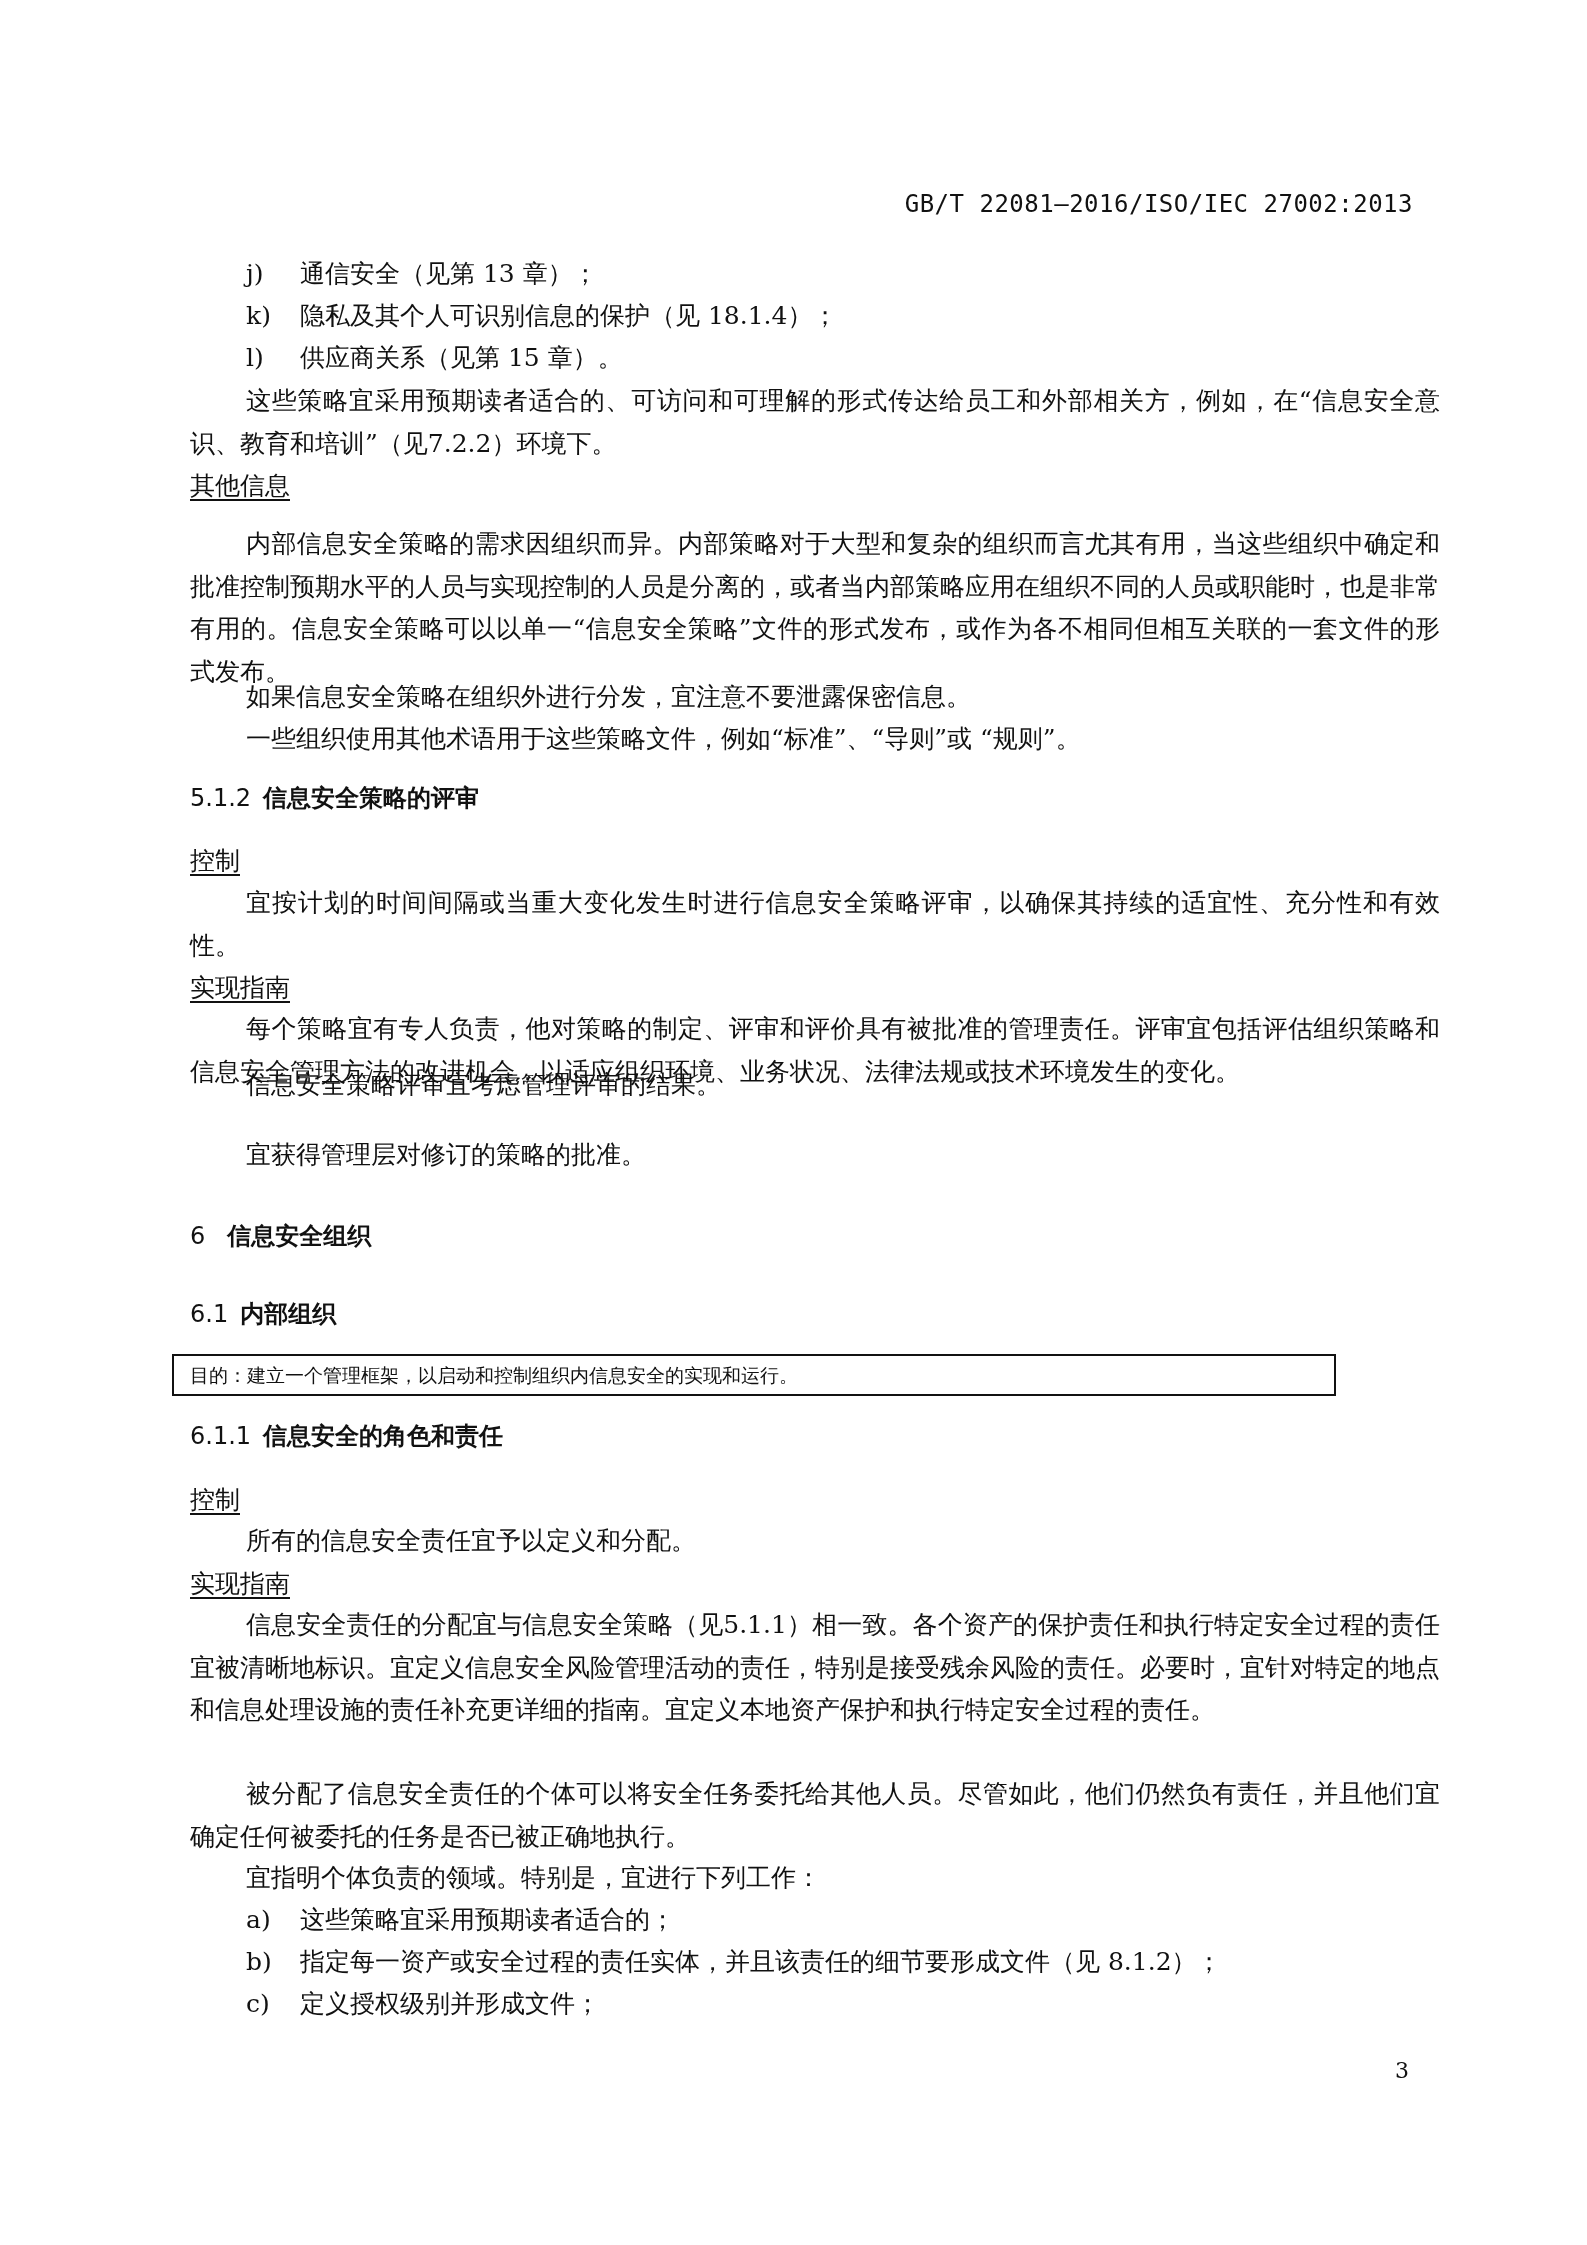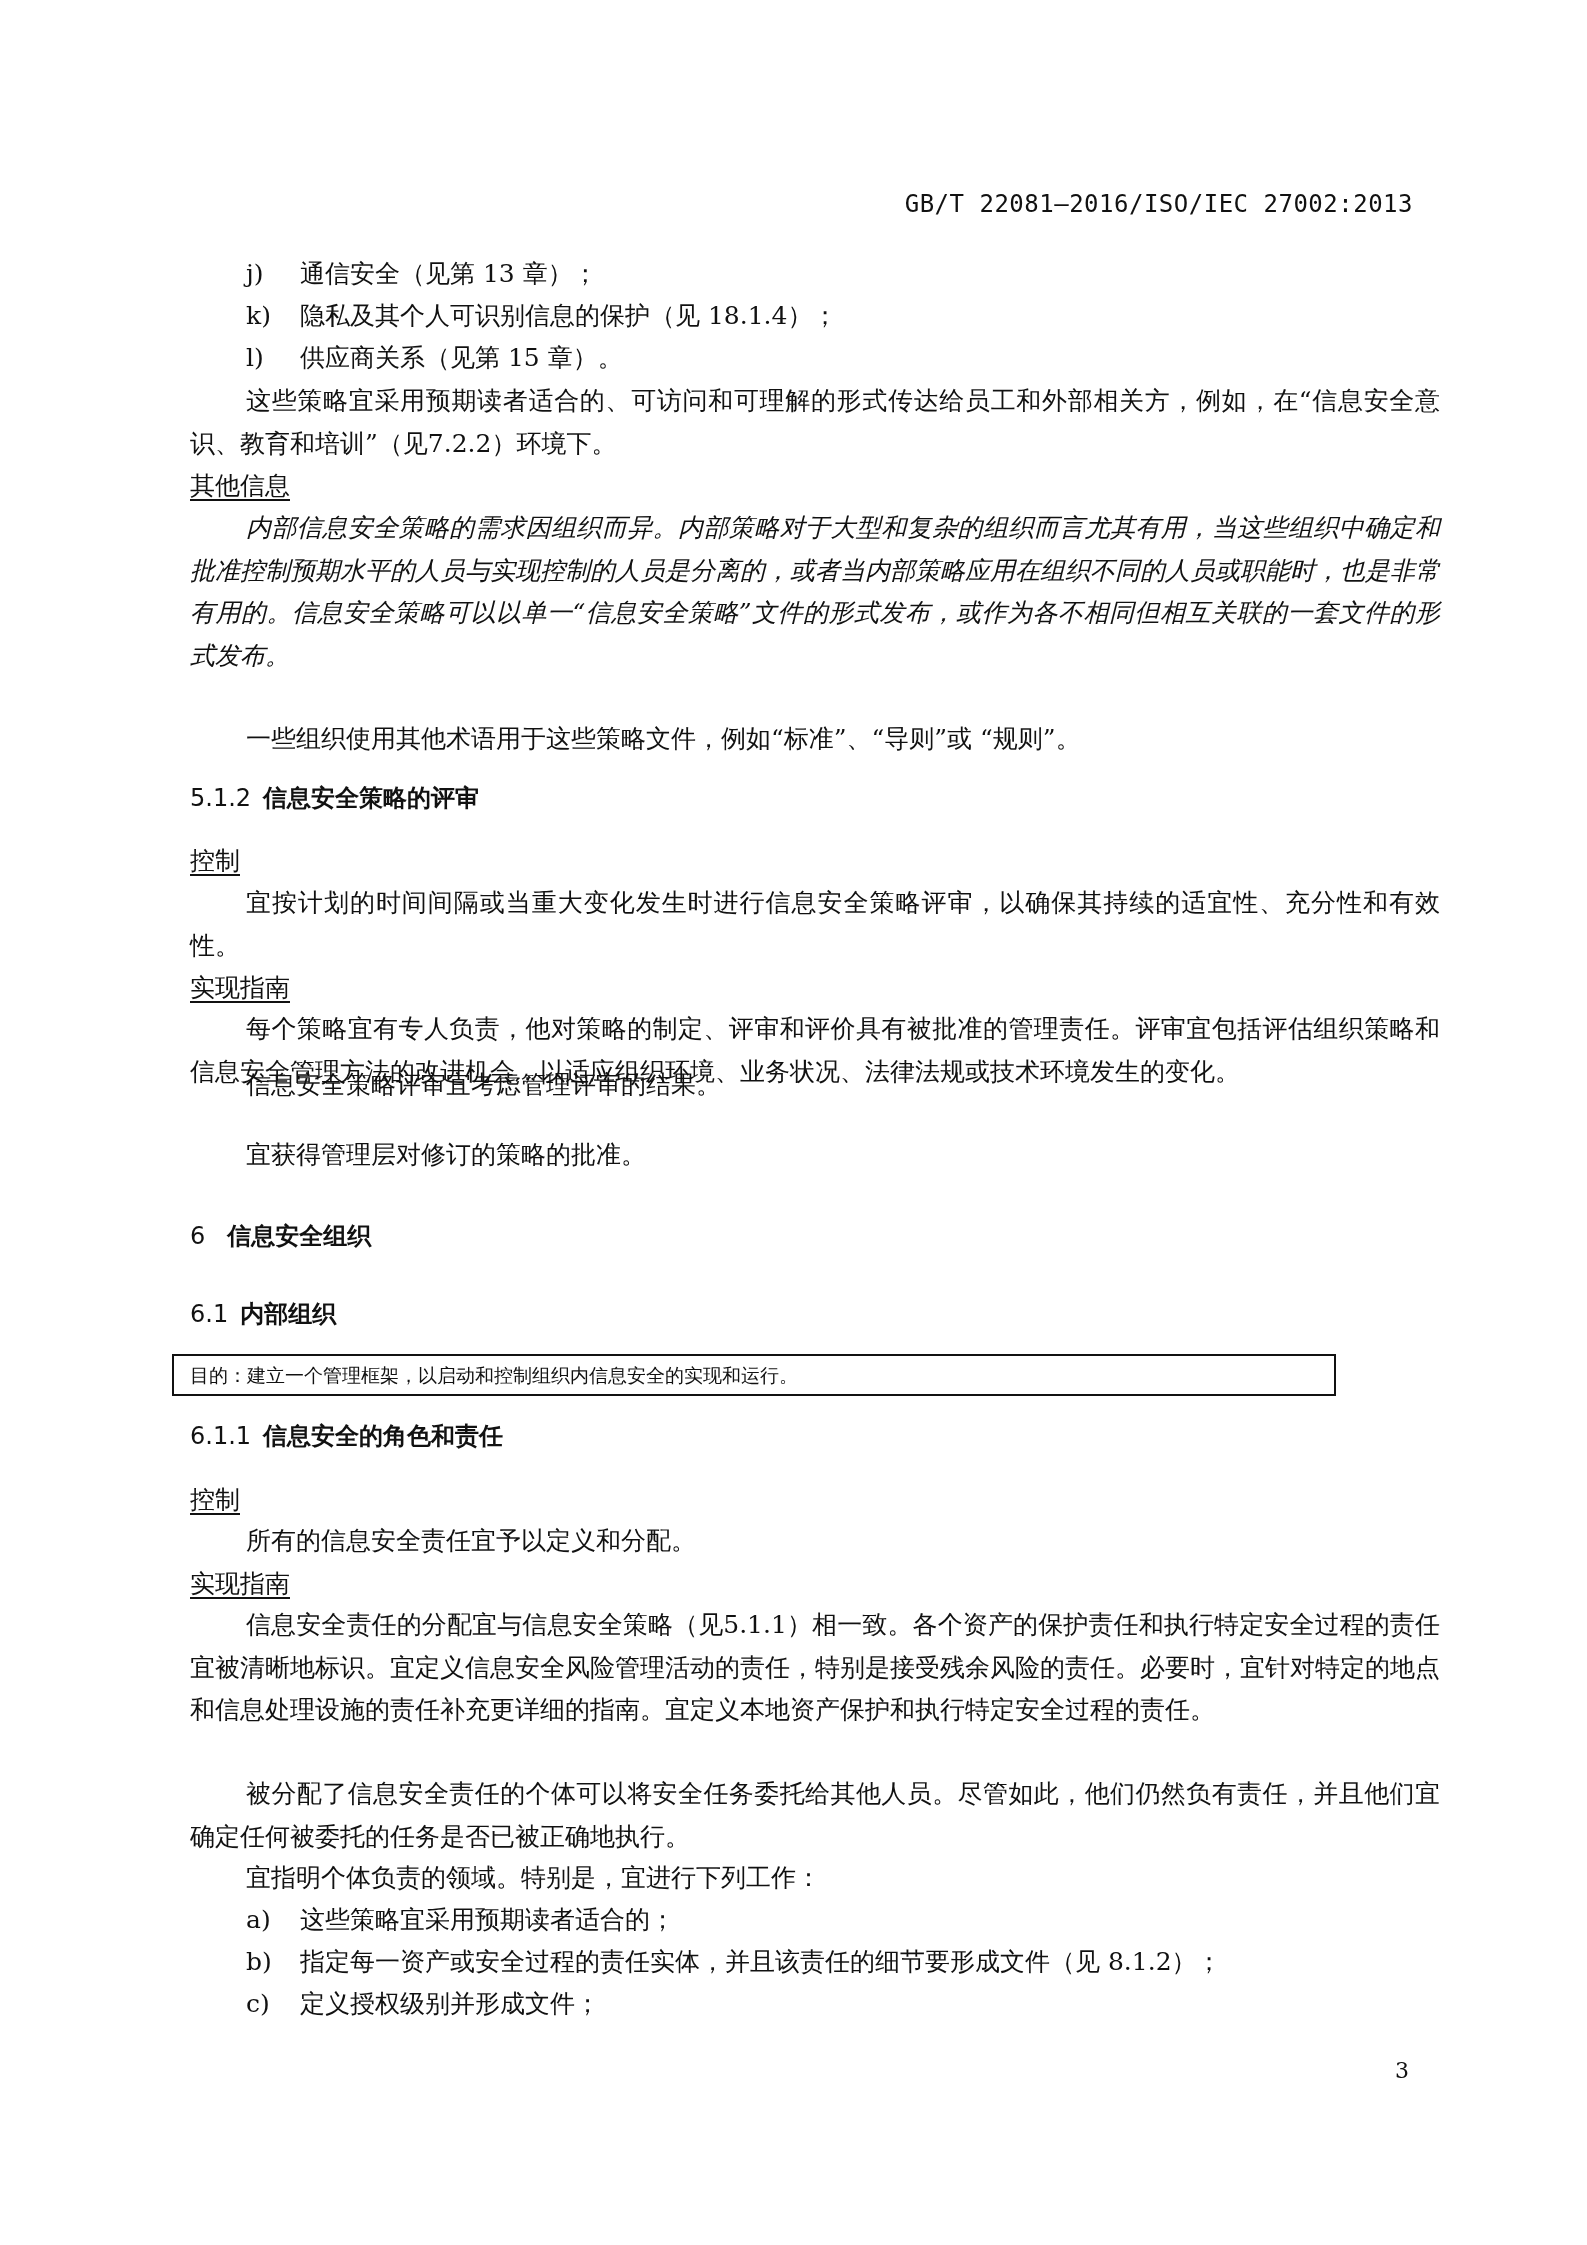--- a/index.html
+++ b/index.html
@@ -40,21 +40,22 @@
   <div class="list-item" style="top:295px;">
     <span class="marker">k)</span><span>隐私及其个人可识别信息的保护（见 18.1.4）；</span>
   </div>
   <div class="list-item" style="top:337px;">
     <span class="marker">l)</span><span>供应商关系（见第 15 章）。</span>
   </div>
 
   <div class="para" style="top:380px;">这些策略宜采用预期读者适合的、可访问和可理解的形式传达给员工和外部相关方，例如，在“信息安全意识、教育和培训”（见7.2.2）环境下。</div>
 
   <div class="label" style="top:468px;">其他信息</div>
-  <div class="para" style="top:507px;font-style:italic;">内部信息安全策略的需求因组织而异。内部策略对于大型和复杂的组织而言尤其有用，当这些组织中确定和批准控制预期水平的人员与实现控制的人员是分离的，或者当内部策略应用在组织不同的人员或职能时，也是非常有用的。信息安全策略可以以单一“信息安全策略”文件的形式发布，或作为各不相同但相互关联的一套文件的形式发布。</div>
+  <div class="para" style="top:523px;">内部信息安全策略的需求因组织而异。内部策略对于大型和复杂的组织而言尤其有用，当这些组织中确定和批准控制预期水平的人员与实现控制的人员是分离的，或者当内部策略应用在组织不同的人员或职能时，也是非常有用的。信息安全策略可以以单一“信息安全策略”文件的形式发布，或作为各不相同但相互关联的一套文件的形式发布。</div>
+  <div class="para" style="top:676px;">如果信息安全策略在组织外进行分发，宜注意不要泄露保密信息。</div>
   <div class="para" style="top:718px;">一些组织使用其他术语用于这些策略文件，例如“标准”、“导则”或 “规则”。</div>
 
   <div class="heading" style="top:780px;">
     <span class="num">5.1.2</span><span>信息安全策略的评审</span>
   </div>
   <div class="label" style="top:843px;">控制</div>
   <div class="para" style="top:882px;">宜按计划的时间间隔或当重大变化发生时进行信息安全策略评审，以确保其持续的适宜性、充分性和有效性。</div>
   <div class="label" style="top:970px;">实现指南</div>
   <div class="para" style="top:1008px;">每个策略宜有专人负责，他对策略的制定、评审和评价具有被批准的管理责任。评审宜包括评估组织策略和信息安全管理方法的改进机会，以适应组织环境、业务状况、法律法规或技术环境发生的变化。</div>
   <div class="para" style="top:1064px;">信息安全策略评审宜考虑管理评审的结果。</div>

